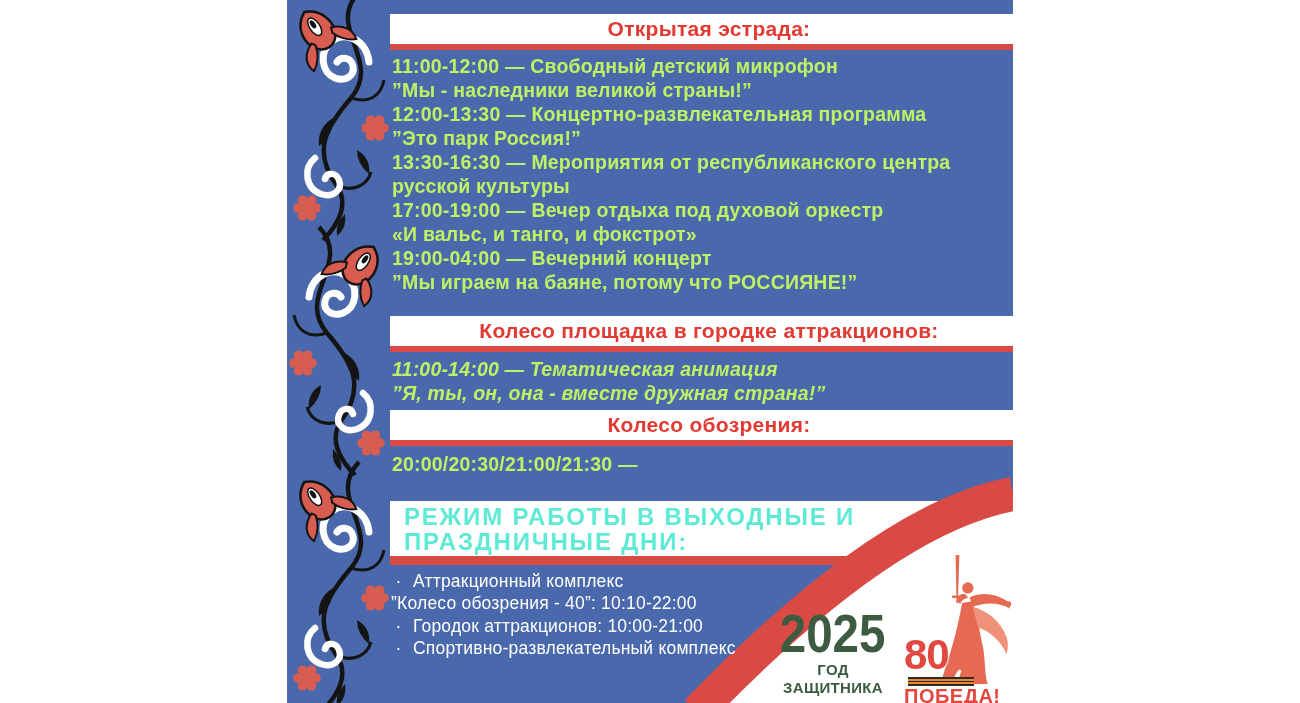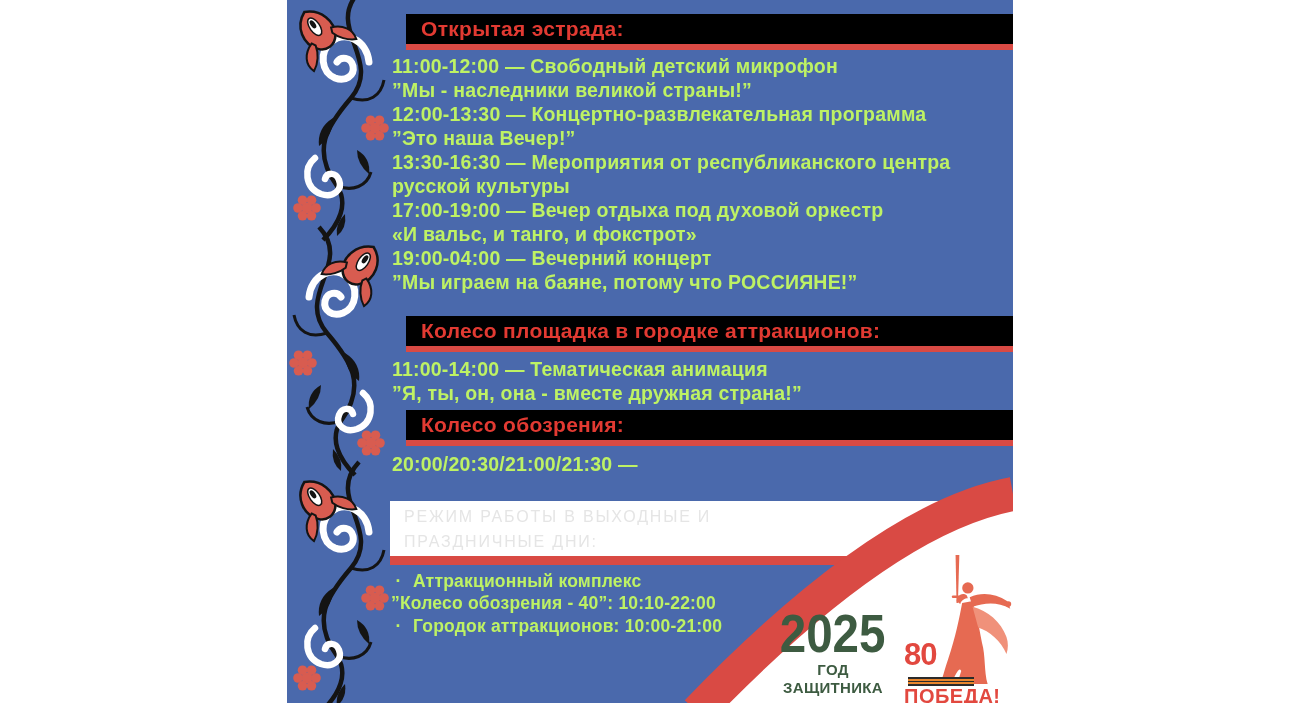--- a/index.html
+++ b/index.html
@@ -4,57 +4,57 @@
 <style>
   html,body{margin:0;padding:0;}
   .page{position:relative;width:1300px;height:703px;background:#ffffff;overflow:hidden;
         font-family:"Liberation Sans",sans-serif;}
   .poster{position:absolute;left:287px;top:0;width:726px;height:703px;background:#4a69ac;overflow:hidden;}
 
   
   .ornament{position:absolute;left:0;top:0;z-index:1;}
 
   
-  .banner{position:absolute;left:119px;right:0;height:30px;background:#000000;
+  .banner{position:absolute;left:103px;right:0;height:30px;background:#ffffff;
           border-bottom:6px solid #d94a44;display:flex;align-items:center;
-          padding-left:15px;z-index:2;}
+          padding-left:15px;z-index:2;justify-content:center;}
   .banner span{color:#e23a32;font-weight:bold;font-size:21px;letter-spacing:0.3px;}
   .banner1{top:14px;} .banner2{top:316px;} .banner3{top:410px;}
 
   
   .tblock{position:absolute;left:105px;width:610px;color:#bef264;font-weight:bold;
           font-size:19.5px;line-height:24px;letter-spacing:0.2px;z-index:2;}
-  .t1{top:54px;} .t2{top:357px;} .t3{top:452px;}
+  .t1{top:54px;} .t2{top:357px;font-style:italic;} .t3{top:452px;}
 
   
   .whiteband{position:absolute;left:103px;right:0;top:501px;height:55px;background:#ffffff;z-index:1;}
   .redline{position:absolute;left:103px;top:556px;width:472px;height:9px;background:#d94a44;z-index:1;}
-  .heading{position:absolute;left:117px;top:504px;color:#e5e5e5;font-weight:normal;
-           font-size:16px;line-height:25px;letter-spacing:1.8px;z-index:3;}
+  .heading{position:absolute;left:117px;top:504px;color:#5eead4;font-weight:bold;
+           font-size:24px;line-height:25px;letter-spacing:1.8px;z-index:3;}
 
   
   .swoosh{position:absolute;left:0;top:0;z-index:2;}
 
   
-  .hours{position:absolute;left:104px;top:570px;width:470px;color:#bef264;font-weight:bold;
+  .hours{position:absolute;left:104px;top:570px;width:470px;color:#ffffff;font-weight:normal;
          font-size:17.5px;line-height:22.4px;letter-spacing:0.2px;z-index:3;}
   .hrow .blt{display:inline-block;width:9px;margin:0 10px 0 3px;text-align:center;}
   .hrow .blt:empty{display:none;}
 
   
   .y2025{position:absolute;left:485px;top:609px;width:122px;text-align:center;
          color:#3d5b41;z-index:3;}
   .y2025 .num{font-size:50px;font-weight:bold;line-height:50px;letter-spacing:0px;
               display:inline-block;transform:scale(0.95,1.08);}
   .y2025 .cap{font-size:15px;font-weight:bold;line-height:18px;letter-spacing:0.3px;margin-top:2px;}
 
   
   .victory{position:absolute;left:614px;top:554px;width:114px;height:149px;z-index:3;}
   .victory .statue{position:absolute;right:0;top:0;}
-  .victory .num80{position:absolute;left:3px;top:80px;font-size:31px;font-weight:bold;
+  .victory .num80{position:absolute;left:3px;top:80px;font-size:42px;font-weight:bold;
                   line-height:42px;color:#e2483f;letter-spacing:-1px;
                   text-shadow:0 0 2px #fff,0 0 2px #fff,0 0 3px #fff;}
   .victory .ribbon{position:absolute;left:7px;top:123px;width:66px;height:9px;
                    background:repeating-linear-gradient(to bottom,#2b2b2b 0 1.8px,#e8862d 1.8px 3.6px);}
   .victory .word{position:absolute;left:3px;top:131px;font-size:20px;font-weight:bold;
                  color:#e2483f;letter-spacing:0.5px;text-shadow:0 0 2px #fff;}
 </style>
 </head>
 <body>
 
@@ -105,21 +105,21 @@
       <use href="#vine" transform="translate(0,470)"></use>
     </svg>
 
     <div class="banner banner1">
       <span>Открытая эстрада:</span>
     </div>
     <div class="tblock t1">
       <div>11:00-12:00 — Свободный детский микрофон</div>
       <div>”Мы - наследники великой страны!”</div>
       <div>12:00-13:30 — Концертно-развлекательная программа</div>
-      <div>”Это наша Вечер!”</div>
+      <div>”Это парк Россия!”</div>
       <div>13:30-16:30 — Мероприятия от республиканского центра</div>
       <div>русской культуры</div>
       <div>17:00-19:00 — Вечер отдыха под духовой оркестр</div>
       <div>«И вальс, и танго, и фокстрот»</div>
       <div>19:00-04:00 — Вечерний концерт</div>
       <div>”Мы играем на баяне, потому что РОССИЯНЕ!”</div>
     </div>
 
     <div class="banner banner2">
       <span>Колесо площадка в городке аттракционов:</span>
@@ -152,20 +152,23 @@
     <div class="hours">
       <div class="hrow">
         <span class="blt">·</span><span>Аттракционный комплекс</span>
       </div>
       <div class="hrow">
         <span>”Колесо обозрения - 40”: 10:10-22:00</span>
       </div>
       <div class="hrow">
         <span class="blt">·</span><span>Городок аттракционов: 10:00-21:00</span>
       </div>
+      <div class="hrow">
+        <span class="blt">·</span><span>Спортивно-развлекательный комплекс</span>
+      </div>
     </div>
 
     <div class="y2025">
       <div class="num">2025</div>
       <div class="cap">ГОД ЗАЩИТНИКА</div>
       <div class="cap">ОТЕЧЕСТВА</div>
     </div>
 
     <div class="victory">
       <svg class="statue" width="100" height="132" viewBox="0 0 100 140">

